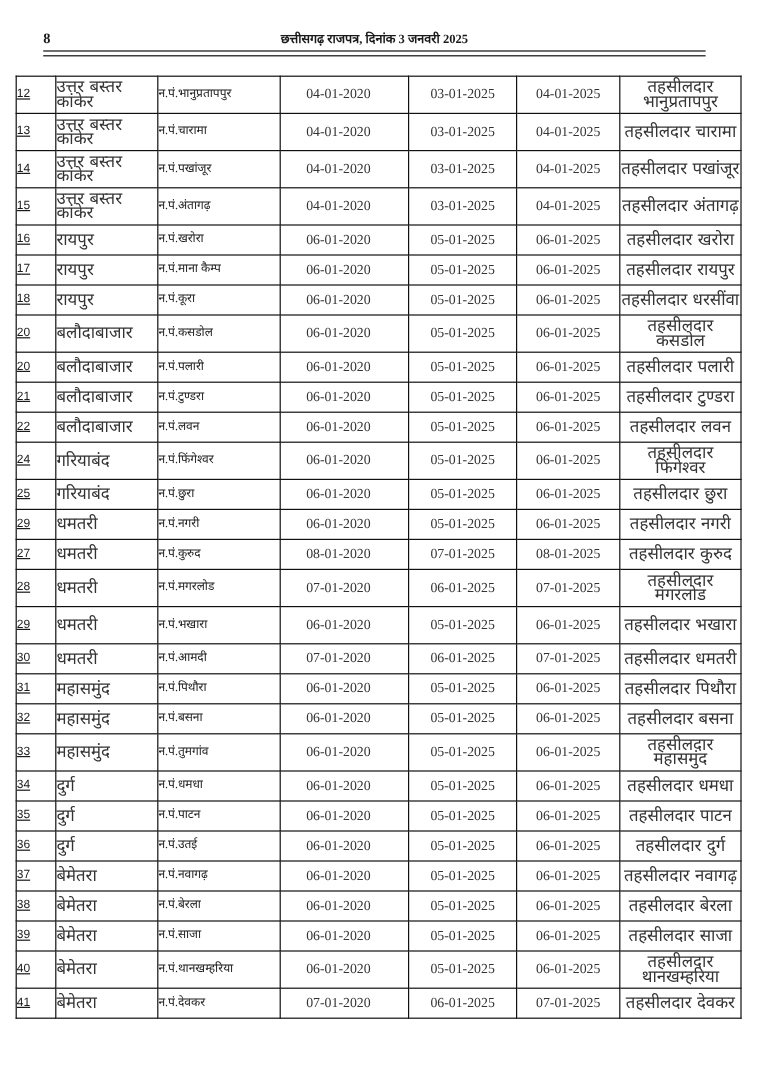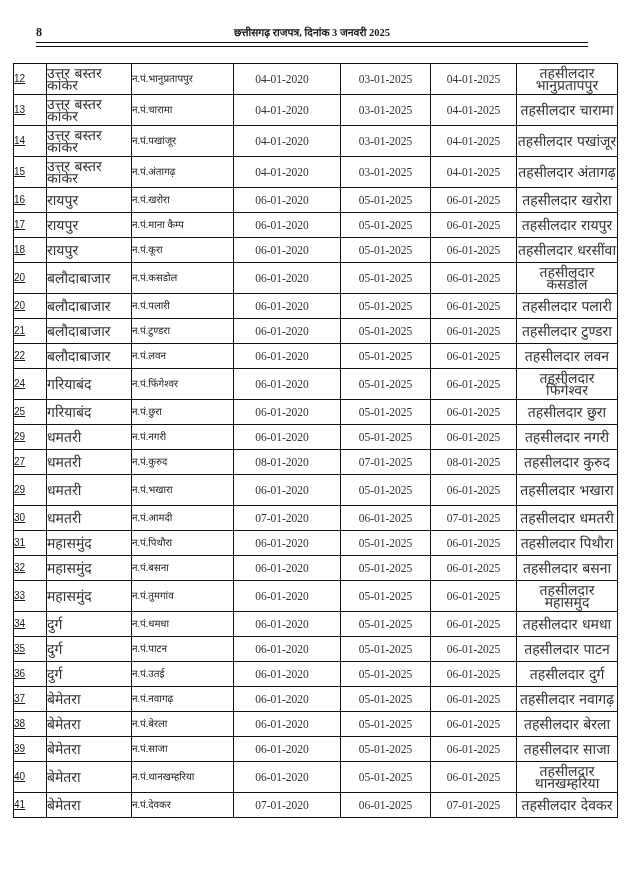--- a/index.html
+++ b/index.html
@@ -179,20 +179,29 @@
       <tr class="h1">
         <td class="sno">27</td>
         <td class="dist">धमतरी</td>
         <td class="body-name">न.पं.कुरुद</td>
         <td class="date d1">08-01-2020</td>
         <td class="date d2">07-01-2025</td>
         <td class="date d3">08-01-2025</td>
         <td class="off">तहसीलदार कुरुद</td>
       </tr>
       <tr class="h2">
+        <td class="sno">28</td>
+        <td class="dist">धमतरी</td>
+        <td class="body-name">न.पं.मगरलोड</td>
+        <td class="date d1">07-01-2020</td>
+        <td class="date d2">06-01-2025</td>
+        <td class="date d3">07-01-2025</td>
+        <td class="off">तहसीलदार मगरलोड</td>
+      </tr>
+      <tr class="h2">
         <td class="sno">29</td>
         <td class="dist">धमतरी</td>
         <td class="body-name">न.पं.भखारा</td>
         <td class="date d1">06-01-2020</td>
         <td class="date d2">05-01-2025</td>
         <td class="date d3">06-01-2025</td>
         <td class="off">तहसीलदार भखारा</td>
       </tr>
       <tr class="h1">
         <td class="sno">30</td>

